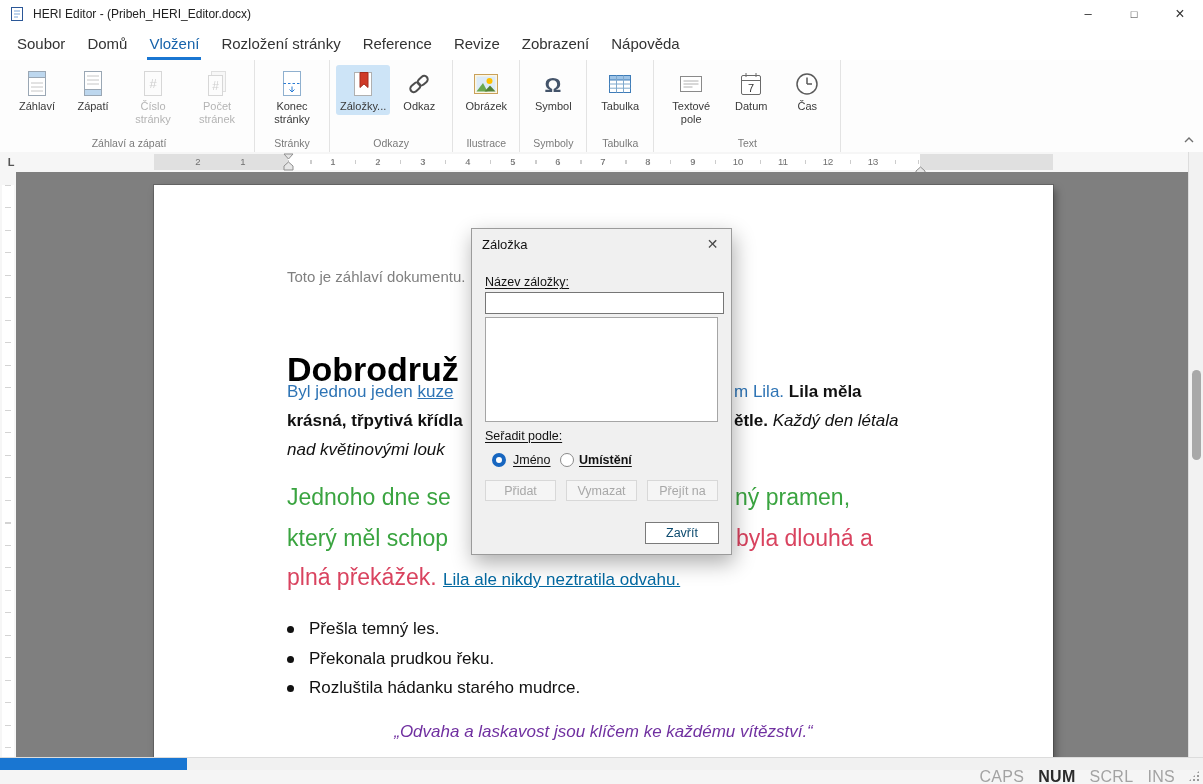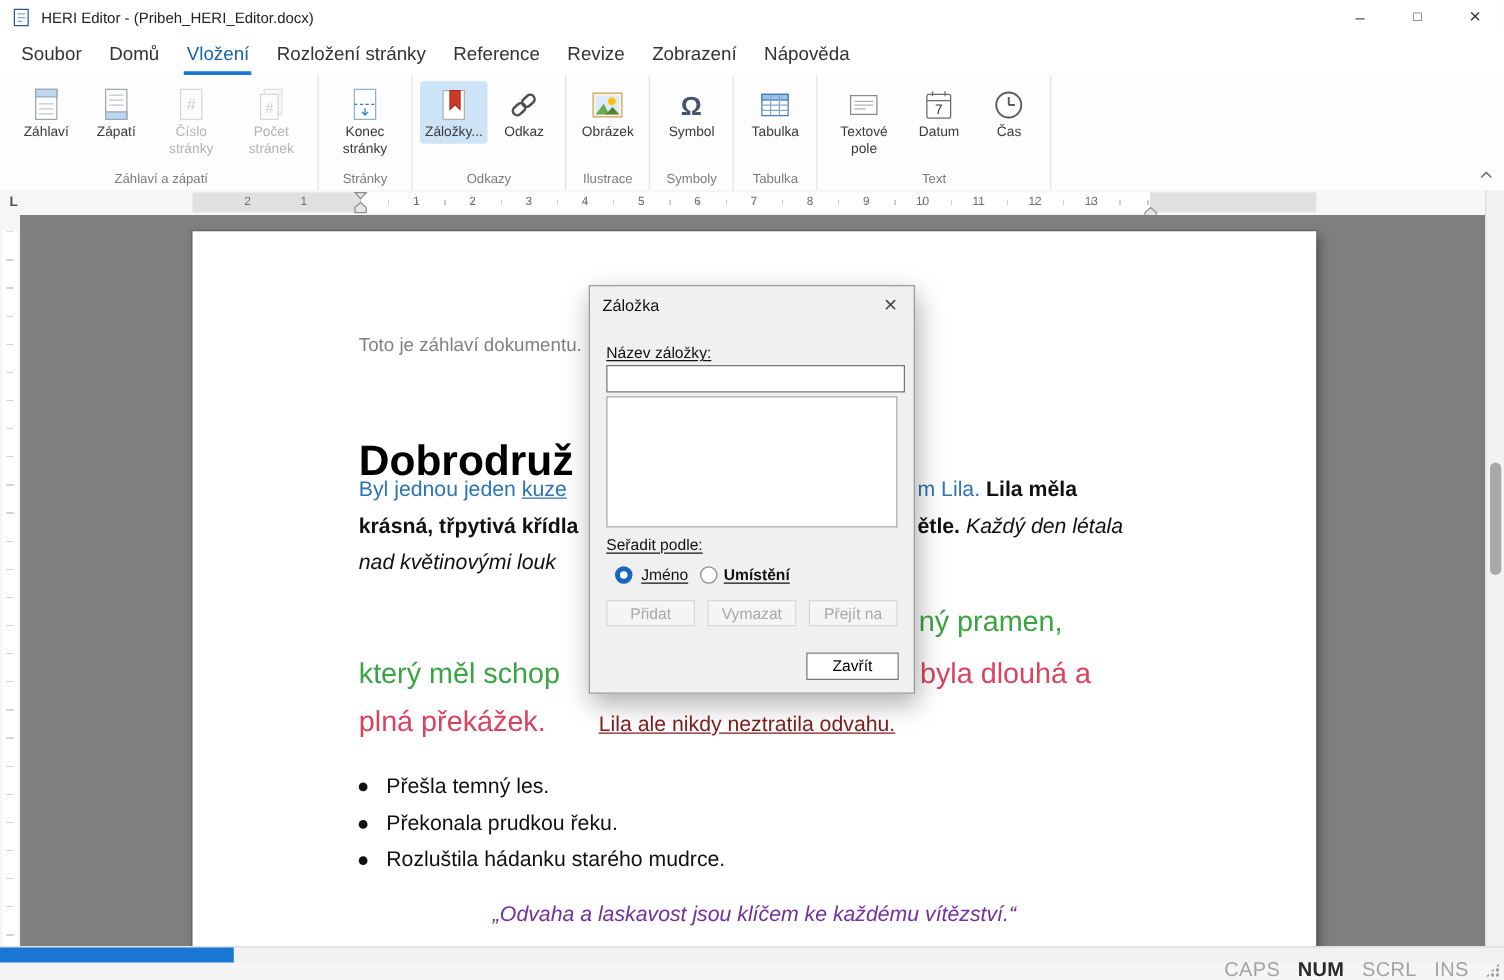--- a/index.html
+++ b/index.html
@@ -58,21 +58,21 @@
         box-shadow:0 0 0 1px rgba(0,0,0,.18),3px 4px 8px rgba(0,0,0,.35);}
 
   
   .dline{position:absolute;white-space:nowrap;line-height:1.05;color:#111;}
   .t-gray{color:#808080;}
   .t-blue{color:#2e74b5;}
   .t-bold{font-weight:700;color:#111;}
   .t-italic{font-style:italic;color:#111;}
   .t-green{color:#3aa440;}
   .t-red{color:#d9435f;}
-  .t-under{text-decoration:underline;color:#7f1d1d;margin-left:36px;}
+  .t-under{text-decoration:underline;color:#0369a1;}
   .u{text-decoration:underline;}
   .heading{font-size:34px;font-weight:700;color:#000000;margin-top:16px;}
   .bullet-row{position:absolute;left:133px;display:flex;align-items:center;font-size:17px;color:#111;white-space:nowrap;}
   .bullet-dot{width:7px;height:7px;border-radius:50%;background:#111;margin-right:15px;flex:0 0 auto;}
   .quote{position:absolute;left:0;width:899px;text-align:center;font-size:17px;font-style:italic;color:#7030a0;white-space:nowrap;}
 
   
   .vscroll{position:absolute;left:1188px;top:152px;width:15px;height:605px;background:#f2f2f2;border-left:1px solid #ddd;}
   .vthumb{position:absolute;left:3px;top:218px;width:9px;height:90px;border-radius:5px;background:#a8a8a8;}
   .hscroll{position:absolute;left:0;top:757px;width:1203px;height:13px;background:#f1f1f1;border-top:1px solid #dcdcdc;}
@@ -91,21 +91,21 @@
   .dlg-close{position:absolute;right:5px;top:4px;width:27px;height:22px;display:flex;align-items:center;justify-content:center;font-size:14px;color:#4a4a4a;}
   .dlg-label{position:absolute;left:13px;text-decoration:underline;text-underline-offset:2px;}
   .dlg-input{position:absolute;left:13px;top:63px;width:231px;height:20px;border:1px solid #767676;background:#fff;font-size:12.5px;padding:0 3px;font-family:inherit;}
   .dlg-list{position:absolute;left:13px;top:88px;width:233px;height:105px;border:1px solid #a5a5a5;background:#fff;box-sizing:border-box;}
   .radio{position:absolute;width:14px;height:14px;border-radius:50%;background:#fff;box-sizing:border-box;}
   .radio.sel{border:4.5px solid #1766c0;}
   .radio.unsel{border:1px solid #8a8a8a;}
   .radio-label{position:absolute;text-decoration:underline;text-underline-offset:2px;}
   .dlg-btn{position:absolute;height:21px;display:flex;align-items:center;justify-content:center;font-size:12.5px;box-sizing:border-box;}
   .dlg-btn.dis{width:71px;background:#f5f5f5;border:1px solid #d8d8d8;color:#a8a8a8;}
-  .dlg-btn.en{width:74px;height:22px;background:#fff;border:1px solid #7a7a7a;color:#000000;}
+  .dlg-btn.en{width:74px;height:22px;background:#fff;border:1px solid #7a7a7a;color:#0c4a6e;}
 </style>
 </head>
 <body>
 
 <div class="window">
 
   <div class="titlebar">
     <span class="app-icon">
       <svg width="16" height="16">
           <rect x="2.5" y="1.5" width="11" height="13" fill="#fff" stroke="#2b5797"></rect>
@@ -398,20 +398,23 @@
       </div>
       <div class="dline" style="left:580px;top:227px;font-size:17px;">
         <span class="t-bold">ětle.</span>
         <span class="t-italic">Každý den létala</span>
       </div>
 
       <div class="dline" style="left:133px;top:256px;font-size:17px;">
         <span class="t-italic">nad květinovými louk</span>
       </div>
 
+      <div class="dline" style="left:133px;top:300px;font-size:23px;">
+        <span class="t-green">Jednoho dne se</span>
+      </div>
       <div class="dline" style="left:581px;top:300px;font-size:23px;">
         <span class="t-green">ný pramen,</span>
       </div>
 
       <div class="dline" style="left:133px;top:341px;font-size:23px;">
         <span class="t-green">který měl schop</span>
       </div>
       <div class="dline" style="left:582px;top:341px;font-size:23px;">
         <span class="t-red">byla dlouhá a</span>
       </div>

